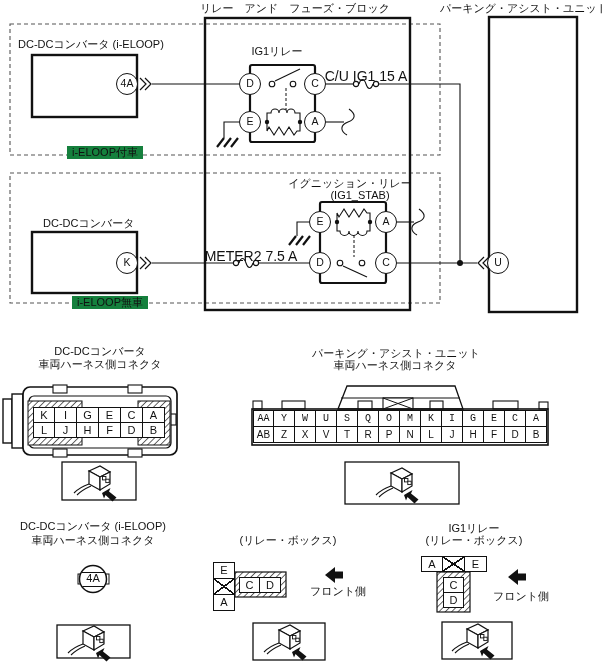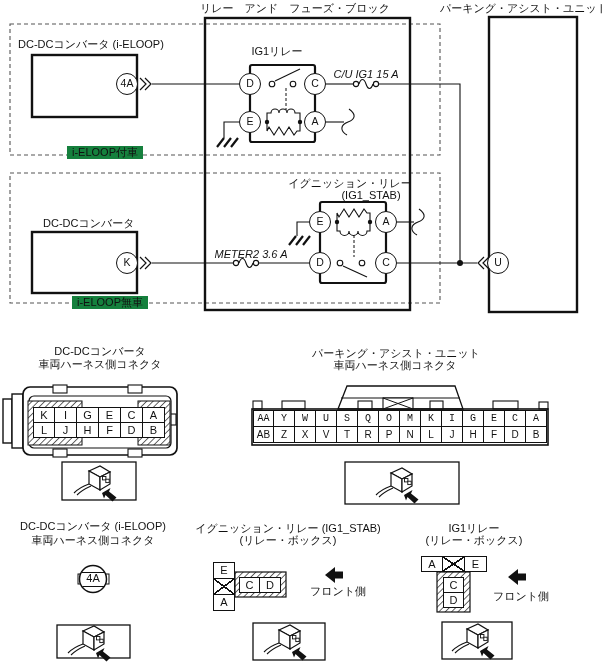--- a/index.html
+++ b/index.html
@@ -1,21 +1,21 @@
 <!DOCTYPE html>
 <html><head>
 <meta charset="utf-8">
 <style>
   html,body{margin:0;padding:0;background:#fff;}
   #stage{position:relative;width:602px;height:663px;background:#fff;overflow:hidden;
          font-family:"Liberation Sans","DejaVu Sans",sans-serif;color:#111;}
   #lineart{position:absolute;left:0;top:0;}
   .lbl{position:absolute;font-size:11px;white-space:nowrap;line-height:1.15;}
   .ctr{transform:translateX(-50%);text-align:center;}
-  .sm{font-size:11px;font-style:italic;}
+  .sm{font-size:14px;}
   .cap{background:#15803d;padding:0 5px;}
   .term{position:absolute;width:22px;height:22px;border:1.6px solid #111;border-radius:50%;
         background:#fff;font-size:10.5px;line-height:19px;text-align:center;box-sizing:border-box;}
   .pin-row{position:absolute;display:flex;}
   .pin-row .pin-cell + .pin-cell{border-left:none;}
   .pin-cell{box-sizing:border-box;border:1px solid #111;background:#fff;text-align:center;}
   .g1 .pin-cell{width:22px;height:16px;line-height:14px;font-size:11px;}
   .g2 .pin-cell{width:21px;height:17px;line-height:15px;font-size:10px;}
   .pin-col{position:absolute;}
   .pin-col .pin-cell{width:22px;height:17px;line-height:15px;font-size:11px;}
@@ -186,23 +186,23 @@
 <div class="lbl ctr" style="left:277px;top:45px;">IG1リレー</div>
 <div class="term" style="left:239px;top:73px;">D</div>
 <div class="term" style="left:304px;top:73px;">C</div>
 <div class="term" style="left:239px;top:111px;">E</div>
 <div class="term" style="left:304px;top:111px;">A</div>
 <div class="lbl ctr sm" style="left:366px;top:68px;">C/U IG1 15 A</div>
 <div class="lbl ctr cap" style="left:105px;top:146px;">i-ELOOP付車</div>
 
 <div class="lbl" style="left:43px;top:217px;">DC-DCコンバータ</div>
 <div class="term" style="left:116px;top:252px;">K</div>
-<div class="lbl ctr sm" style="left:251px;top:248px;">METER2 3.6 A</div>
+<div class="lbl ctr sm" style="left:251px;top:248px;">METER2 7.5 A</div>
 <div class="lbl ctr" style="left:350px;top:177px;">イグニッション・リレー</div>
-<div class="lbl ctr" style="left:371px;top:189px;">(IG1_STAB)</div>
+<div class="lbl ctr" style="left:360px;top:189px;">(IG1_STAB)</div>
 <div class="term" style="left:309px;top:211px;">E</div>
 <div class="term" style="left:375px;top:211px;">A</div>
 <div class="term" style="left:309px;top:252px;">D</div>
 <div class="term" style="left:375px;top:252px;">C</div>
 <div class="lbl ctr cap" style="left:110px;top:296px;text-align:right;">i-ELOOP無車</div>
 <div class="term" style="left:487px;top:252px;">U</div>
 
 <div class="lbl ctr" style="left:100px;top:345px;">DC-DCコンバータ</div>
 <div class="lbl ctr" style="left:100px;top:358px;">車両ハーネス側コネクタ</div>
 <div class="pin-row g1" style="left:33px;top:407px;">
@@ -254,21 +254,20 @@
       <div class="pin-cell">H</div>
       <div class="pin-cell">F</div>
       <div class="pin-cell">D</div>
       <div class="pin-cell">B</div>
     </div>
 
 <div class="lbl ctr" style="left:93px;top:520px;">DC-DCコンバータ (i-ELOOP)</div>
 <div class="lbl ctr" style="left:93px;top:534px;">車両ハーネス側コネクタ</div>
 <div class="lbl ctr" style="left:93px;top:572px;font-size:11px;">4A</div>
 
-<div class="lbl ctr" style="left:288px;top:522px;">イグニッション・リレー (IG1_STAB)</div>
 <div class="lbl ctr" style="left:288px;top:534px;">(リレー・ボックス)</div>
 <div class="pin-col" style="left:213px;top:562px;">
   <div class="pin-cell">E</div>
   <div class="pin-cell xcell"></div>
   <div class="pin-cell">A</div>
 </div>
 <div class="rb-row" style="left:239px;top:577px;">
   <div class="pin-cell">C</div>
   <div class="pin-cell">D</div>
 </div>

